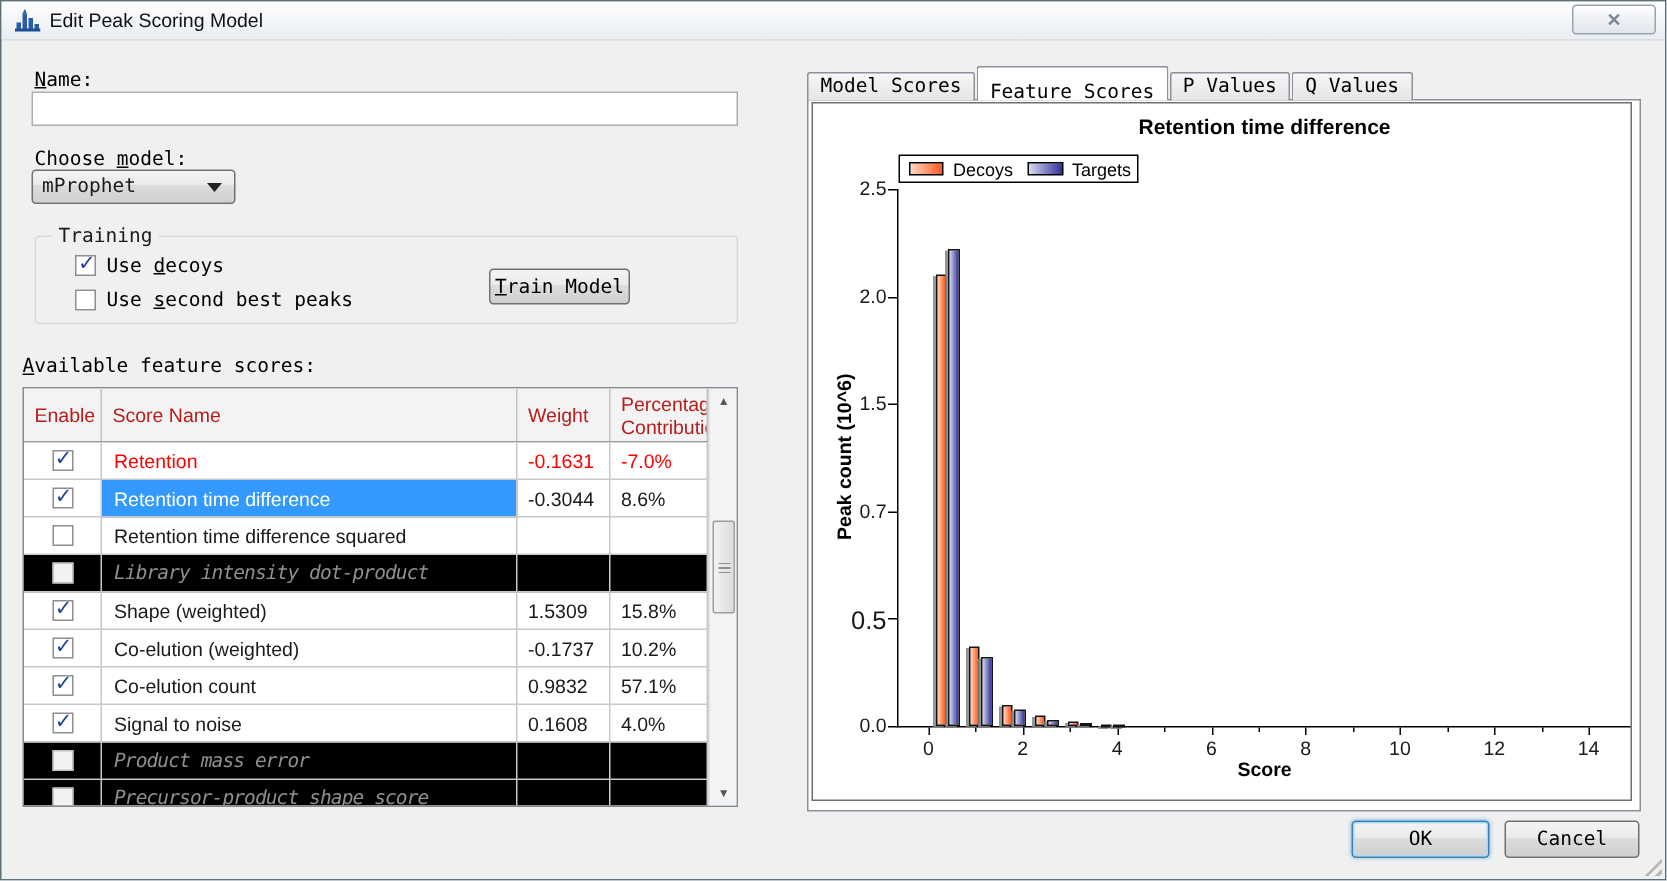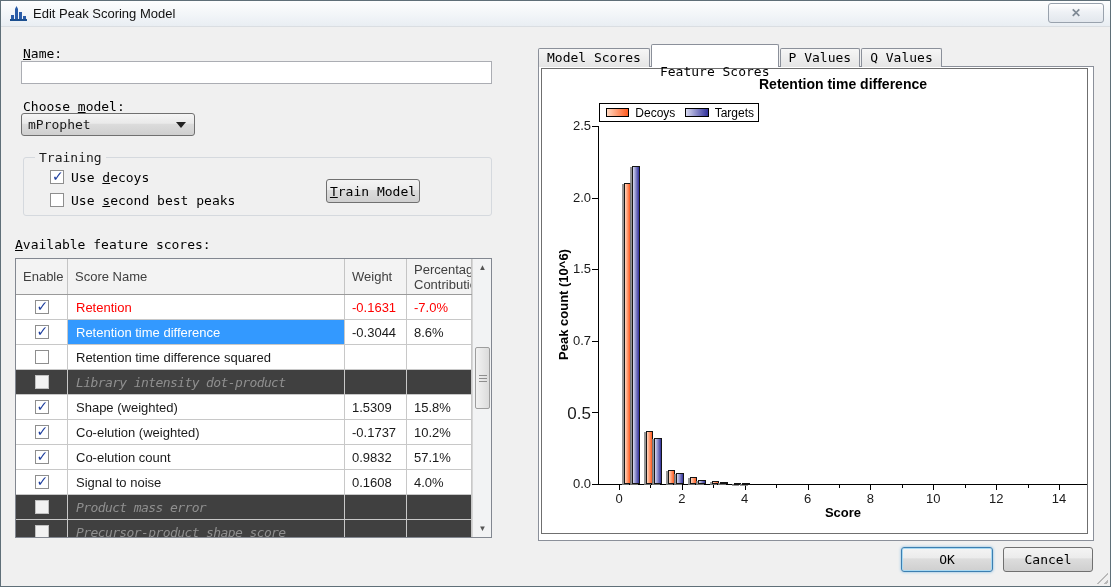--- a/index.html
+++ b/index.html
@@ -37,52 +37,52 @@
   .cb { display:inline-block; width:14px; height:14px; background:#fff;
     border:1px solid #8e8e8e; position:relative; vertical-align:middle; }
   .cb.checked::after { content:"✓"; position:absolute; left:1px; top:-3px;
     color:#1f3f9e; font-size:14px; font-weight:bold; font-family:"DejaVu Sans", sans-serif; }
   .cb.cbdis { background:#f2f2f2; border-color:#c0c0c0; }
   
   #ftable { position:absolute; left:14px; top:257px; width:477px; height:280px;
     background:#fff; border:1px solid #828790; overflow:hidden; }
   #fhead { position:absolute; left:0; top:0; width:456px; height:36px;
     background:#f3f3f3; border-bottom:1px solid #9a9a9a; display:flex; }
-  .hc { border-right:1px solid #c4c4c4; font-size:13px; color:#404040;
+  .hc { border-right:1px solid #c4c4c4; font-size:13px; color:#b91c1c;
     display:flex; align-items:center; padding-left:7px; overflow:hidden; white-space:nowrap; }
   .hc.wrap { white-space:normal; line-height:1.15; padding-top:2px; }
   #fbody { position:absolute; left:0; top:36px; width:456px; height:242px; overflow:hidden; }
   .trow { display:flex; height:25px; background:#fff; }
   .tc { border-right:1px solid #c8c8c8; border-bottom:1px solid #c8c8c8;
     font-size:13px; display:flex; align-items:center; overflow:hidden; white-space:nowrap; }
   .c-en { width:52px; justify-content:center; }
   .c-name { width:277px; padding-left:8px; }
   .c-w { width:62px; padding-left:7px; }
   .c-p { width:65px; padding-left:7px; }
   .trow.red .c-name, .trow.red .c-w, .trow.red .c-p { color:#ff0000; }
   .trow.selected .c-name { background:#3399ff; color:#fff; }
-  .trow.dis { background:#404040;text-align:right; }
+  .trow.dis { background:#000000;text-align:right; }
   .trow.dis .tc { border-color:#c8c8c8; }
   .trow.dis .c-name { font-family:"DejaVu Sans Mono", monospace; font-style:italic;
     color:#8f8f8f; letter-spacing:-0.6px; }
   
   #vscroll { position:absolute; left:456px; top:0; width:19px; height:278px;
     background:#f2f3f4; border-left:1px solid #d6d6d6; }
   .sb-arrow { position:absolute; left:0; width:19px; height:17px; text-align:center;
     font-size:8px; color:#555; line-height:17px; }
   #sb-thumb { position:absolute; left:2px; top:88px; width:15px; height:62px;
     background:linear-gradient(90deg,#f2f2f2,#dcdcdc); border:1px solid #9d9d9d; border-radius:2px; }
   #sb-thumb::after { content:""; position:absolute; left:3px; top:27px; width:8px; height:8px;
     background:repeating-linear-gradient(#8e8e8e 0 1px, transparent 1px 3px); }
   
   #tabstrip { position:absolute; left:537px; top:44px; height:22px; display:flex; align-items:flex-end; }
   .tab { height:19px; border:1px solid #8b909a; border-bottom:none; border-radius:2px 2px 0 0;
     background:linear-gradient(#f6f6f6,#e5e5e5); font-size:13px; padding:1px 8px 0 8px;
     margin-right:1px; color:#000; white-space:nowrap; }
-  .tab.active { height:23px; background:#fff; padding-top:19px; position:relative; z-index:3; }
+  .tab.active { height:23px; background:#fff; padding-top:9px; position:relative; z-index:3; }
   #tabpage { position:absolute; left:537px; top:65px; width:556px; height:475px;
     background:#fff; border:1px solid #8b909a; }
   
   #pane { position:absolute; left:540px; top:67px; width:547px; height:466px;
     background:#fff; border:1px solid #6f6f6f; }
   #chart-layer { position:absolute; left:540px; top:66px; width:547px; height:467px; }
   #chart-title { position:absolute; left:57px; top:9px; width:490px; text-align:center;
     font-size:14px; font-weight:bold; color:#000; }
   #legend { position:absolute; left:58px; top:36px; width:160px; height:19px;
     background:#fff; border:1px solid #000; display:flex; align-items:center; gap:6px; padding-left:6px; }
@@ -116,21 +116,21 @@
       <path d="M5 3 L6.5 0 L8 3 Z" fill="#2a5ca8"></path>
     </svg>
     <span id="title-text">Edit Peak Scoring Model</span>
     <div id="close-btn">✕</div>
   </div>
 
   <span class="label13 mono" style="left:22px; top:45px;"><u>N</u>ame:</span>
   <input class="textbox sans" style="left: 20px; top: 60px; width: 471px; height: 23px; font-size: 13px; padding: 0px 4px;" value="">
 
   <span class="label13 mono" style="left:22px; top:98px;">Choose <u>m</u>odel:</span>
-  <div class="combo mono" style="left:20px; top:112px; width:174px; height:23px;">
+  <div class="combo mono" style="left:20px; top:112px; width:136px; height:23px;">
     <span>mProphet</span>
     <span class="arrow"></span>
   </div>
 
   <div class="groupbox" style="left:22px; top:156px; width:469px; height:59px;"></div>
   <span class="groupbox-label mono" style="left:34px; top:149px;">Training</span>
   <span class="cb checked" style="position:absolute; left:49px; top:169px;"></span>
   <span class="label13 mono" style="left:70px; top:169px;">Use <u>d</u>ecoys</span>
   <span class="cb" style="position:absolute; left:49px; top:192px;"></span>
   <span class="label13 mono" style="left:70px; top:192px;">Use <u>s</u>econd best peaks</span>

